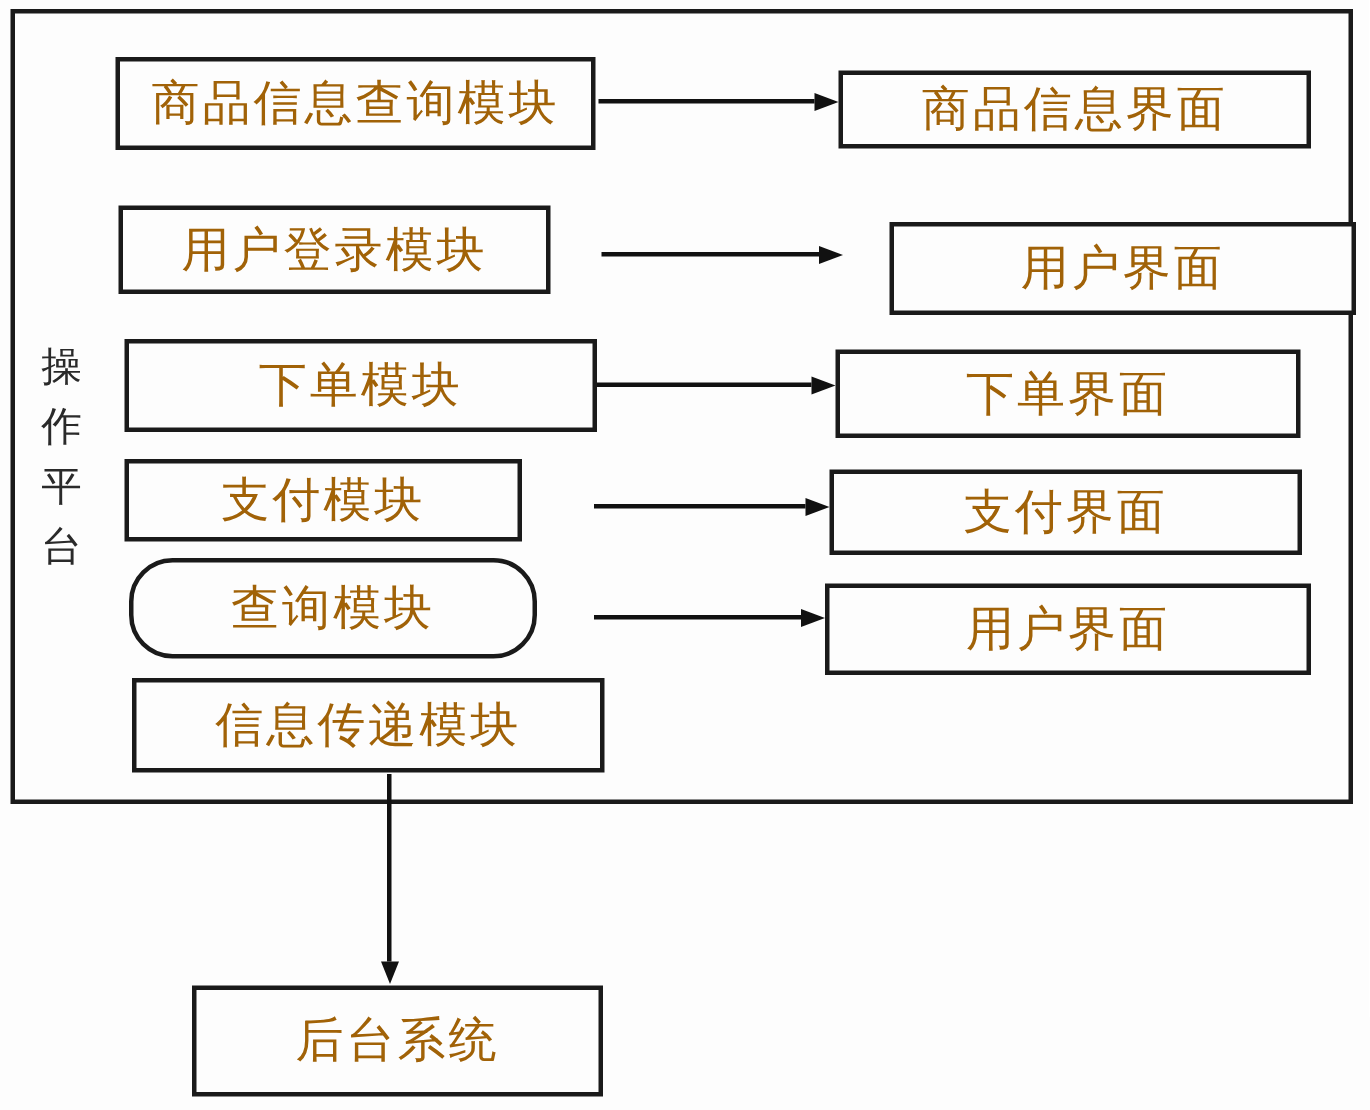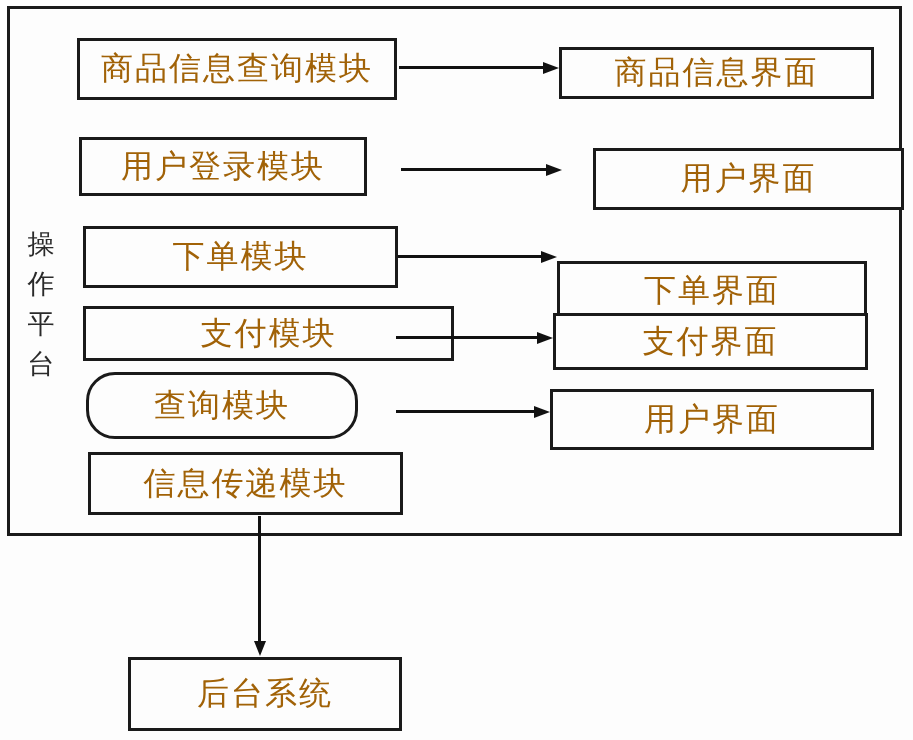--- a/index.html
+++ b/index.html
@@ -84,28 +84,28 @@
     height: 0;
     border-top: 15px solid #111111;
     border-left: 6px solid transparent;
     border-right: 6px solid transparent;
   }
 
   
   .m0 { left: 77px;  top: 38px;  width: 320px; height: 62px; }
   .m1 { left: 79px;  top: 137px; width: 288px; height: 59px; }
   .m2 { left: 83px;  top: 226px; width: 315px; height: 62px; }
-  .m3 { left: 83px;  top: 306px; width: 371px; height: 55px; }
+  .m3 { left: 83px;  top: 306px; width: 265px; height: 55px; }
   .m4 { left: 86px;  top: 372px; width: 272px; height: 67px; border-radius: 29px; }
   .m5 { left: 88px;  top: 452px; width: 315px; height: 63px; }
 
   
   .i0 { left: 559px; top: 47px;  width: 315px; height: 52px; }
   .i1 { left: 562px; top: 148px; width: 311px; height: 62px; margin-left: 31px; }
-  .i2 { left: 557px; top: 233px; width: 310px; height: 59px; margin-top: 28px; }
+  .i2 { left: 557px; top: 233px; width: 310px; height: 59px; }
   .i3 { left: 553px; top: 313px; width: 315px; height: 57px; }
   .i4 { left: 550px; top: 389px; width: 324px; height: 61px; }
 
   
   .a0 { left: 399px; top: 66px;  width: 144px; }
   .a1 { left: 401px; top: 168px; width: 145px; }
   .a2 { left: 398px; top: 255px; width: 143px; }
   .a3 { left: 396px; top: 336px; width: 141px; }
   .a4 { left: 396px; top: 410px; width: 138px; }
 

